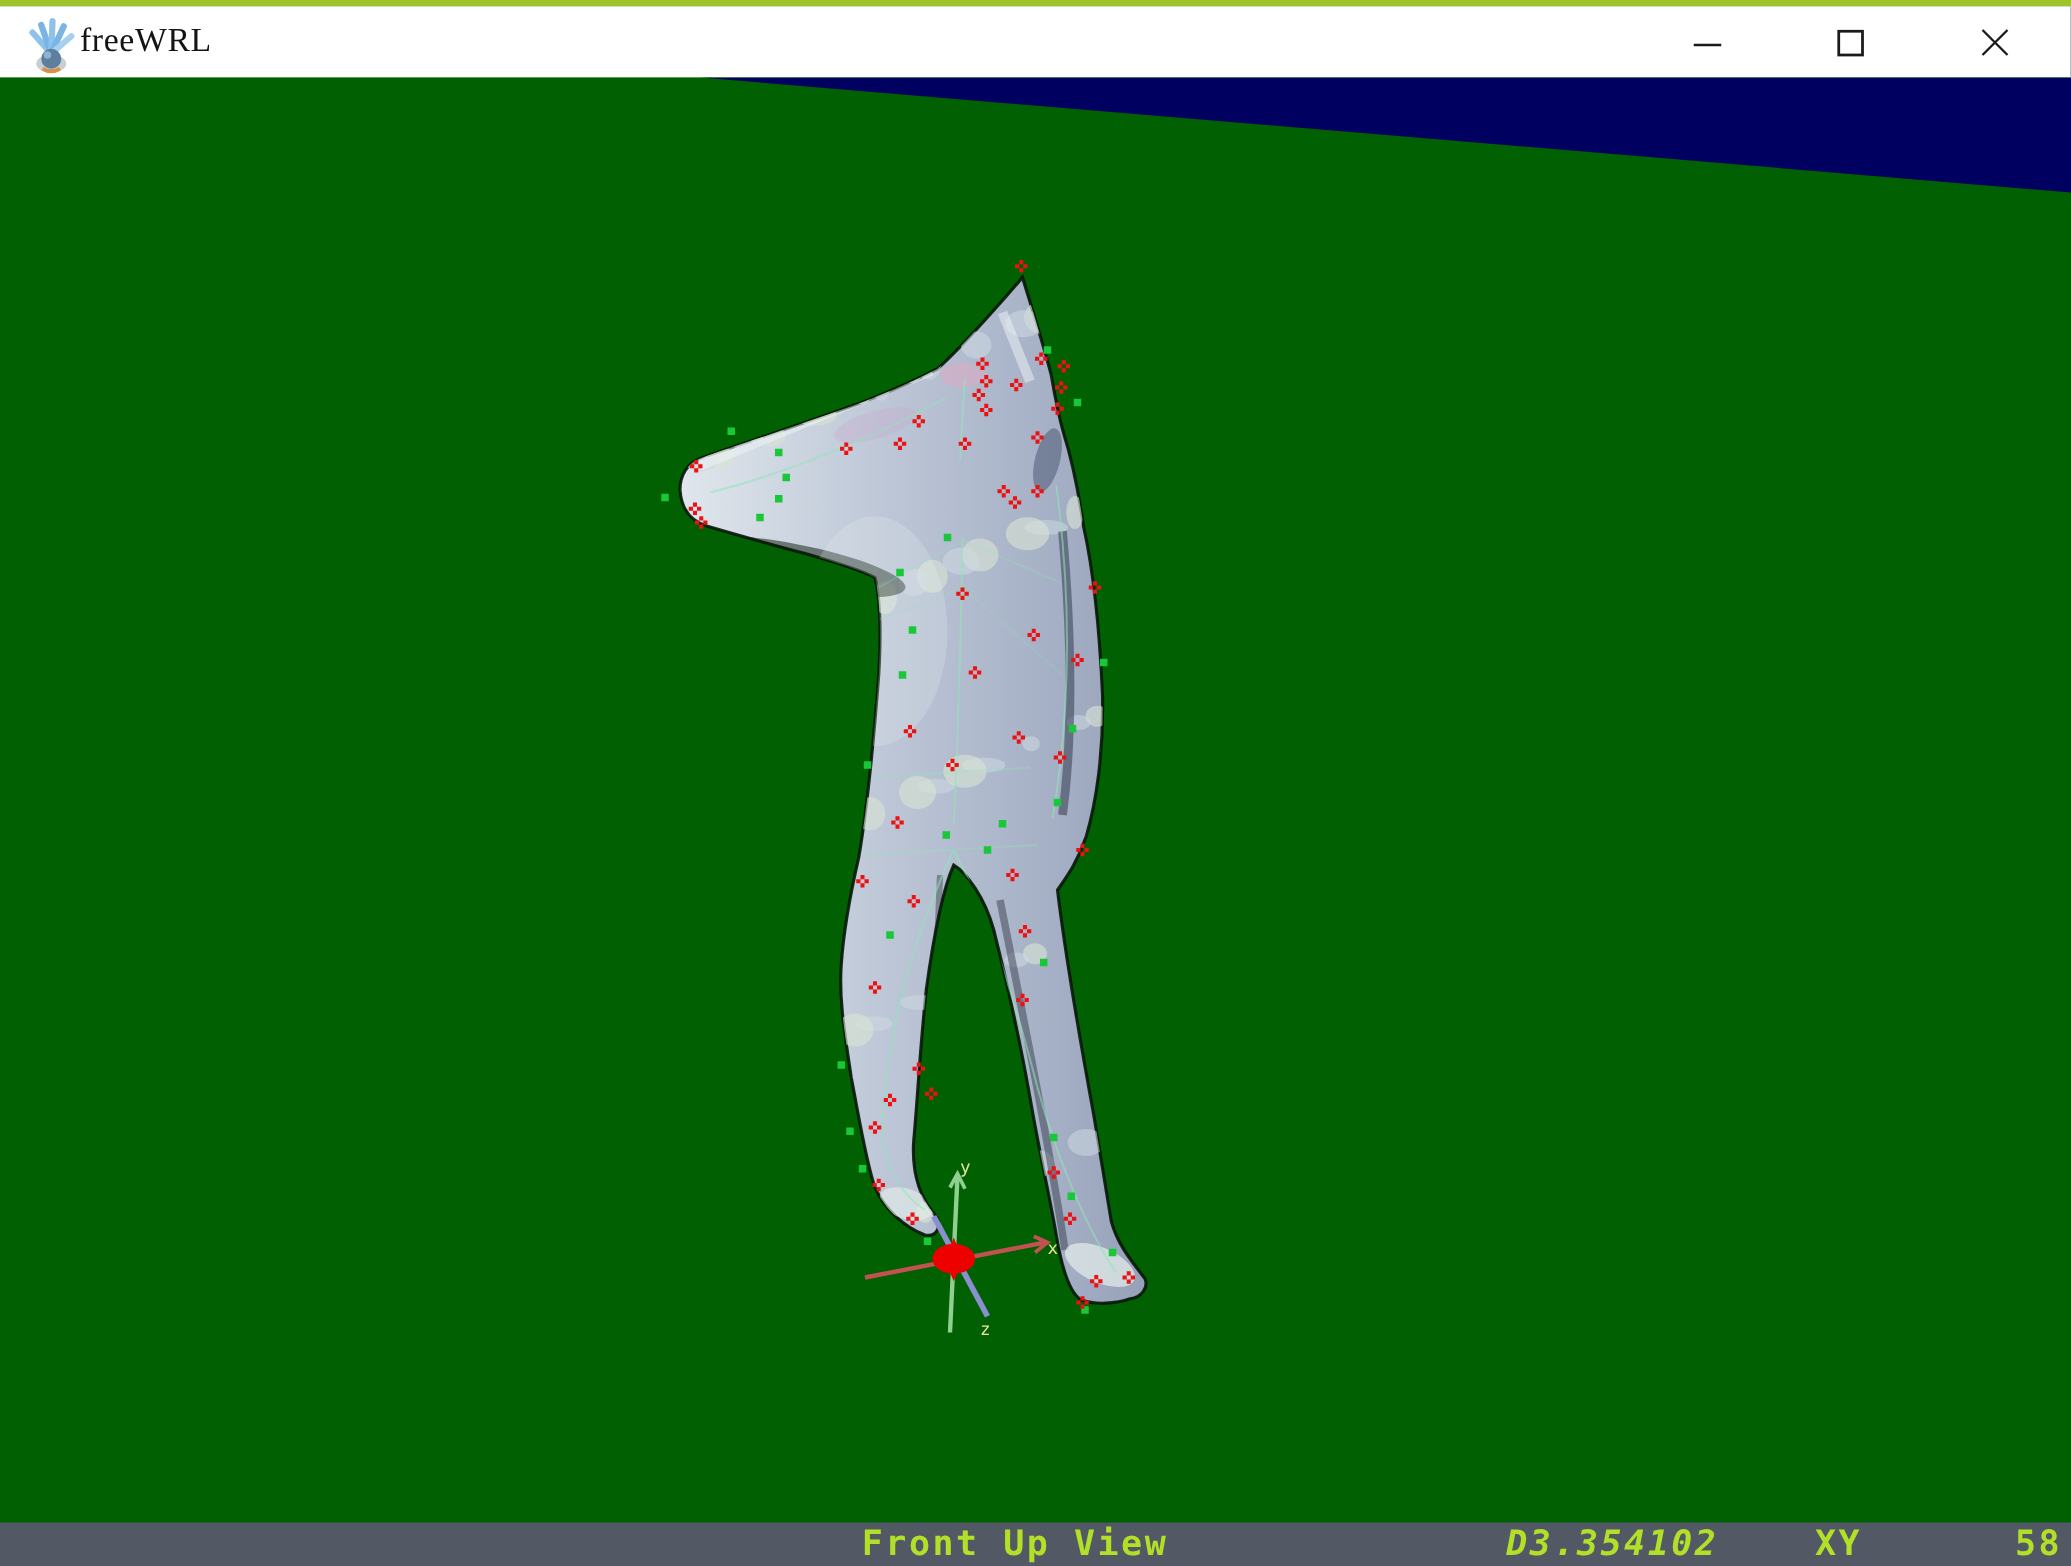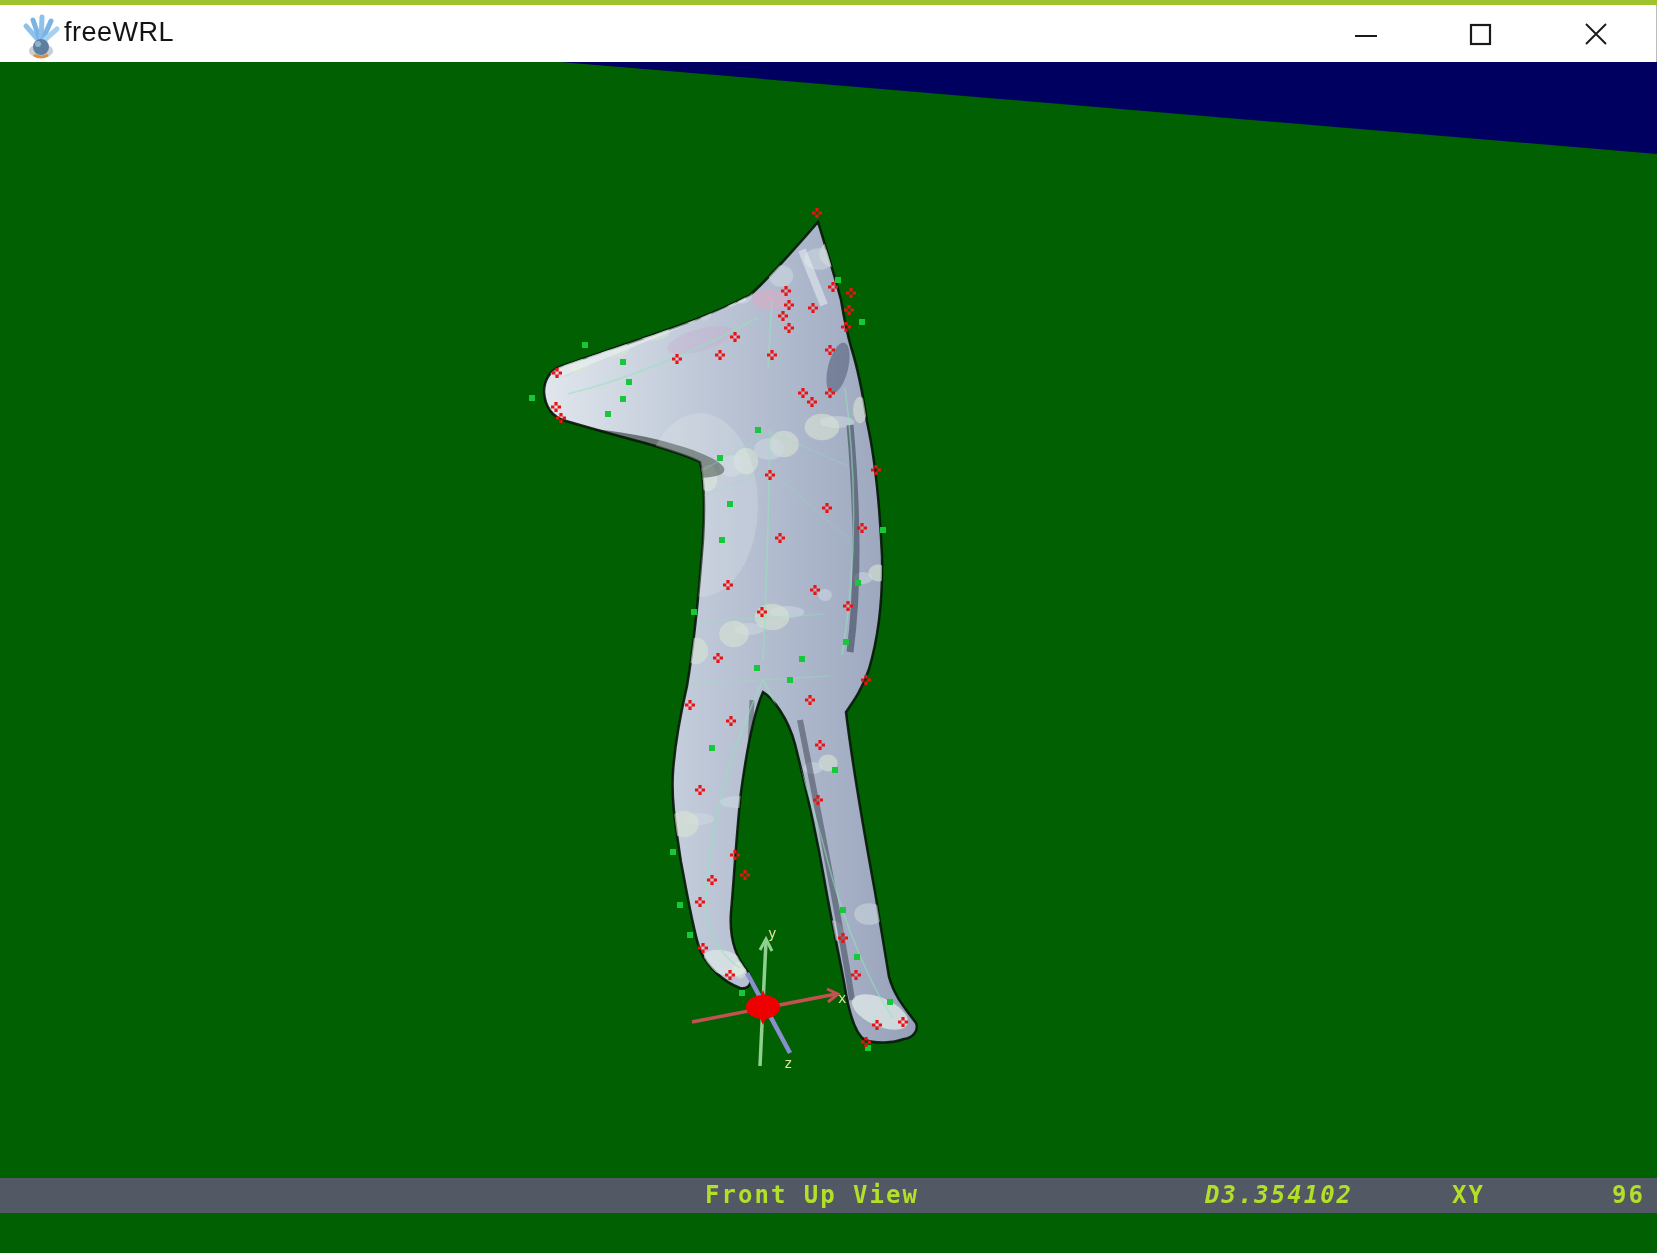--- a/index.html
+++ b/index.html
@@ -9,35 +9,35 @@
   }
   
   .accent-line{position:absolute;top:0;left:0;width:1657px;height:5px;}
   .titlebar{
     position:absolute;top:5px;left:0;width:1656px;height:57px;
     background:#ffffff;border-right:1px solid #b9bdc2;
   }
   .app-icon{position:absolute;left:20px;top:8px;width:42px;height:46px;}
   .app-title{
     position:absolute;left:64px;top:0;height:57px;line-height:55px;
-    font-size:27px;color:#141414;letter-spacing:0.5px;
+    font-size:27px;color:#141414;letter-spacing:0.5px;font-family:Liberation Serif, serif;
   }
   .winbtn{position:absolute;top:8px;width:56px;height:42px;cursor:default;
     display:flex;align-items:center;justify-content:center;}
   .winbtn.min{left:1338px;}
   .winbtn.max{left:1453px;}
   .winbtn.close{left:1568px;}
   
   .viewport{position:absolute;top:62px;left:0;width:1657px;height:1156px;}
   .viewport svg{display:block;}
   
   .statusbar{
-    position:absolute;left:0;top:1178px;width:1657px;height:35px;
+    position:absolute;left:0;top:1218px;width:1657px;height:35px;
     font-family:"DejaVu Sans Mono",monospace;font-weight:bold;
-    font-size:24px;overflow:hidden;text-align:center;
+    font-size:28px;overflow:hidden;text-align:center;
   }
   .sb-item{position:absolute;top:0;height:35px;line-height:34px;white-space:pre;letter-spacing:2px;}
   .sb-view{left:812px;transform:translateX(-50%);}
   .sb-dist{left:1205px;font-style:italic;}
   .sb-xy{left:1452px;}
   .sb-coord{left:1612px;}
 </style>
 </head>
 <body style="background: rgb(1, 96, 1);">
 
@@ -246,14 +246,14 @@
       <text x="784" y="1068">z</text>
     </g>
   </g>
 </svg>
 </div>
 
 <div class="statusbar" style="background: rgb(82, 88, 100); color: rgb(178, 224, 40);">
   <span class="sb-item sb-view">Front Up View</span>
   <span class="sb-item sb-dist">D3.354102</span>
   <span class="sb-item sb-xy">XY</span>
-  <span class="sb-item sb-coord">96</span>
+  <span class="sb-item sb-coord">58</span>
 </div>
 
 </body></html>

